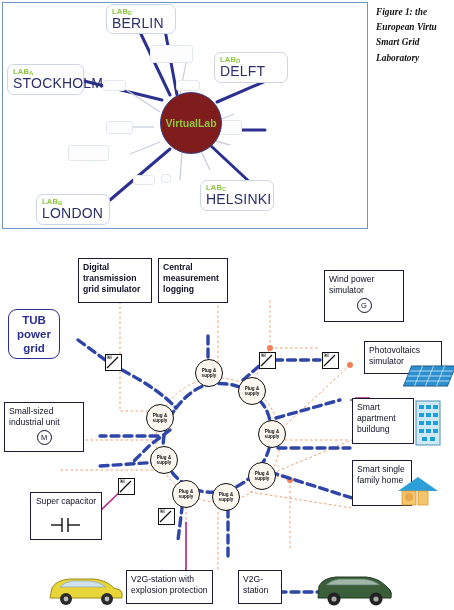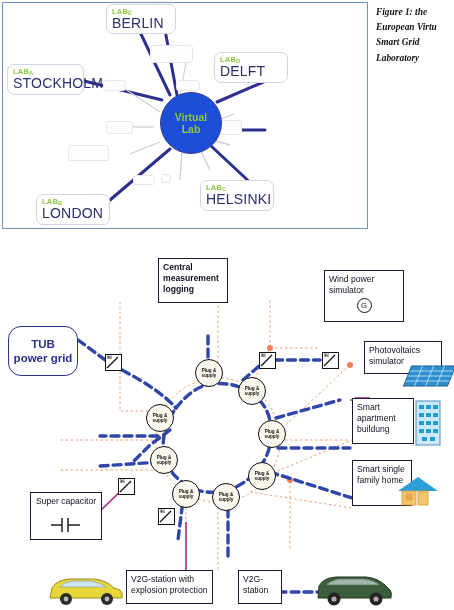--- a/index.html
+++ b/index.html
@@ -14,21 +14,21 @@
 
   .lab-box{position:absolute;border:1px solid #cdd6e4;border-radius:7px;background:#fff;
            box-sizing:border-box;padding:3px 5px 2px 5px;line-height:1.05;}
   .lab-code{font-size:7.5px;font-weight:bold;color:#8dc63f;letter-spacing:.2px;}
   .lab-code sub{font-size:6px;vertical-align:baseline;position:relative;top:1px;}
   .lab-city{font-size:14px;color:#2b2f6b;letter-spacing:.2px;}
 
   .blank-box{position:absolute;border:1px solid #e3e8ef;border-radius:3px;background:#fdfdfe;}
 
   #vlab-core{position:absolute;left:158px;top:90px;width:60px;height:60px;border-radius:50%;
-             border:1.6px solid #3b3f86;background:#1d4ed8;display:flex;flex-direction:column;
+             border:1.6px solid #3b3f86;background:#7f1d1d;display:flex;flex-direction:row;
              align-items:center;justify-content:center;}
   #vlab-core span{font-size:10.5px;font-weight:bold;color:#8dc63f;line-height:1.15;}
 
   #figure-caption{position:absolute;left:376px;top:5px;width:80px;
                   font-family:"Liberation Serif",serif;font-style:italic;font-weight:bold;
                   font-size:9.4px;line-height:1.62;color:#111;}
 
   
   #grid-figure{position:absolute;left:0;top:240px;width:454px;height:370px;}
   #grid-svg{position:absolute;left:0;top:0;}
@@ -188,24 +188,25 @@
       <line x1="355" y1="158" x2="370" y2="158"></line>
       <line x1="186" y1="282" x2="186" y2="330"></line>
       <line x1="72" y1="352" x2="120" y2="352"></line>
     </g>
 
     <g stroke="#111" stroke-width="1">
       <line x1="350" y1="160" x2="358" y2="160"></line>
     </g>
   </svg>
 
+  <div class="nbox bold" style="left:78px;top:18px;width:74px;height:45px;">Digital transmission grid simulator</div>
 
   <div class="nbox bold" style="left:158px;top:18px;width:70px;height:45px;">Central measurement logging</div>
 
-  <div class="nbox tub" style="left:8px;top:86px;width:70px;height:50px;border-radius:13px;">TUB power grid</div>
+  <div class="nbox tub" style="left:8px;top:69px;width:52px;height:50px;">TUB power grid</div>
 
   <div class="nbox" style="left:324px;top:30px;width:80px;height:52px;">
     <div>Wind power simulator</div>
     <div class="sym-circle">G</div>
   </div>
 
   <div class="nbox" style="left:364px;top:101px;width:78px;height:33px;">Photovoltaics simulator</div>
   <svg class="icon-art" style="left:398px;top:120px;" width="58" height="32">
     <g transform="skewX(-22)">
       <rect x="16" y="6" width="44" height="20" fill="#2d8fd0" stroke="#1b5d8c" stroke-width="1"></rect>
@@ -213,20 +214,24 @@
         <line x1="16" y1="11" x2="60" y2="11"></line>
           <line x1="16" y1="16" x2="60" y2="16"></line>
         <line x1="16" y1="21" x2="60" y2="21"></line>
         <line x1="27" y1="6" x2="27" y2="26"></line>
           <line x1="38" y1="6" x2="38" y2="26"></line>
         <line x1="49" y1="6" x2="49" y2="26"></line>
       </g>
     </g>
   </svg>
 
+  <div class="nbox" style="left:4px;top:162px;width:80px;height:50px;">
+    <div>Small-sized industrial unit</div>
+    <div class="sym-circle">M</div>
+  </div>
 
   <div class="nbox" style="left:30px;top:252px;width:72px;height:48px;text-align:center;">
     <div>Super capacitor</div>
     <svg class="cap-sym" width="34" height="16">
       <g stroke="#111" stroke-width="1.4">
         <line x1="2" y1="8" x2="13" y2="8"></line>
         <line x1="13" y1="1" x2="13" y2="15"></line>
         <line x1="19" y1="1" x2="19" y2="15"></line>
         <line x1="19" y1="8" x2="31" y2="8"></line>
       </g>

